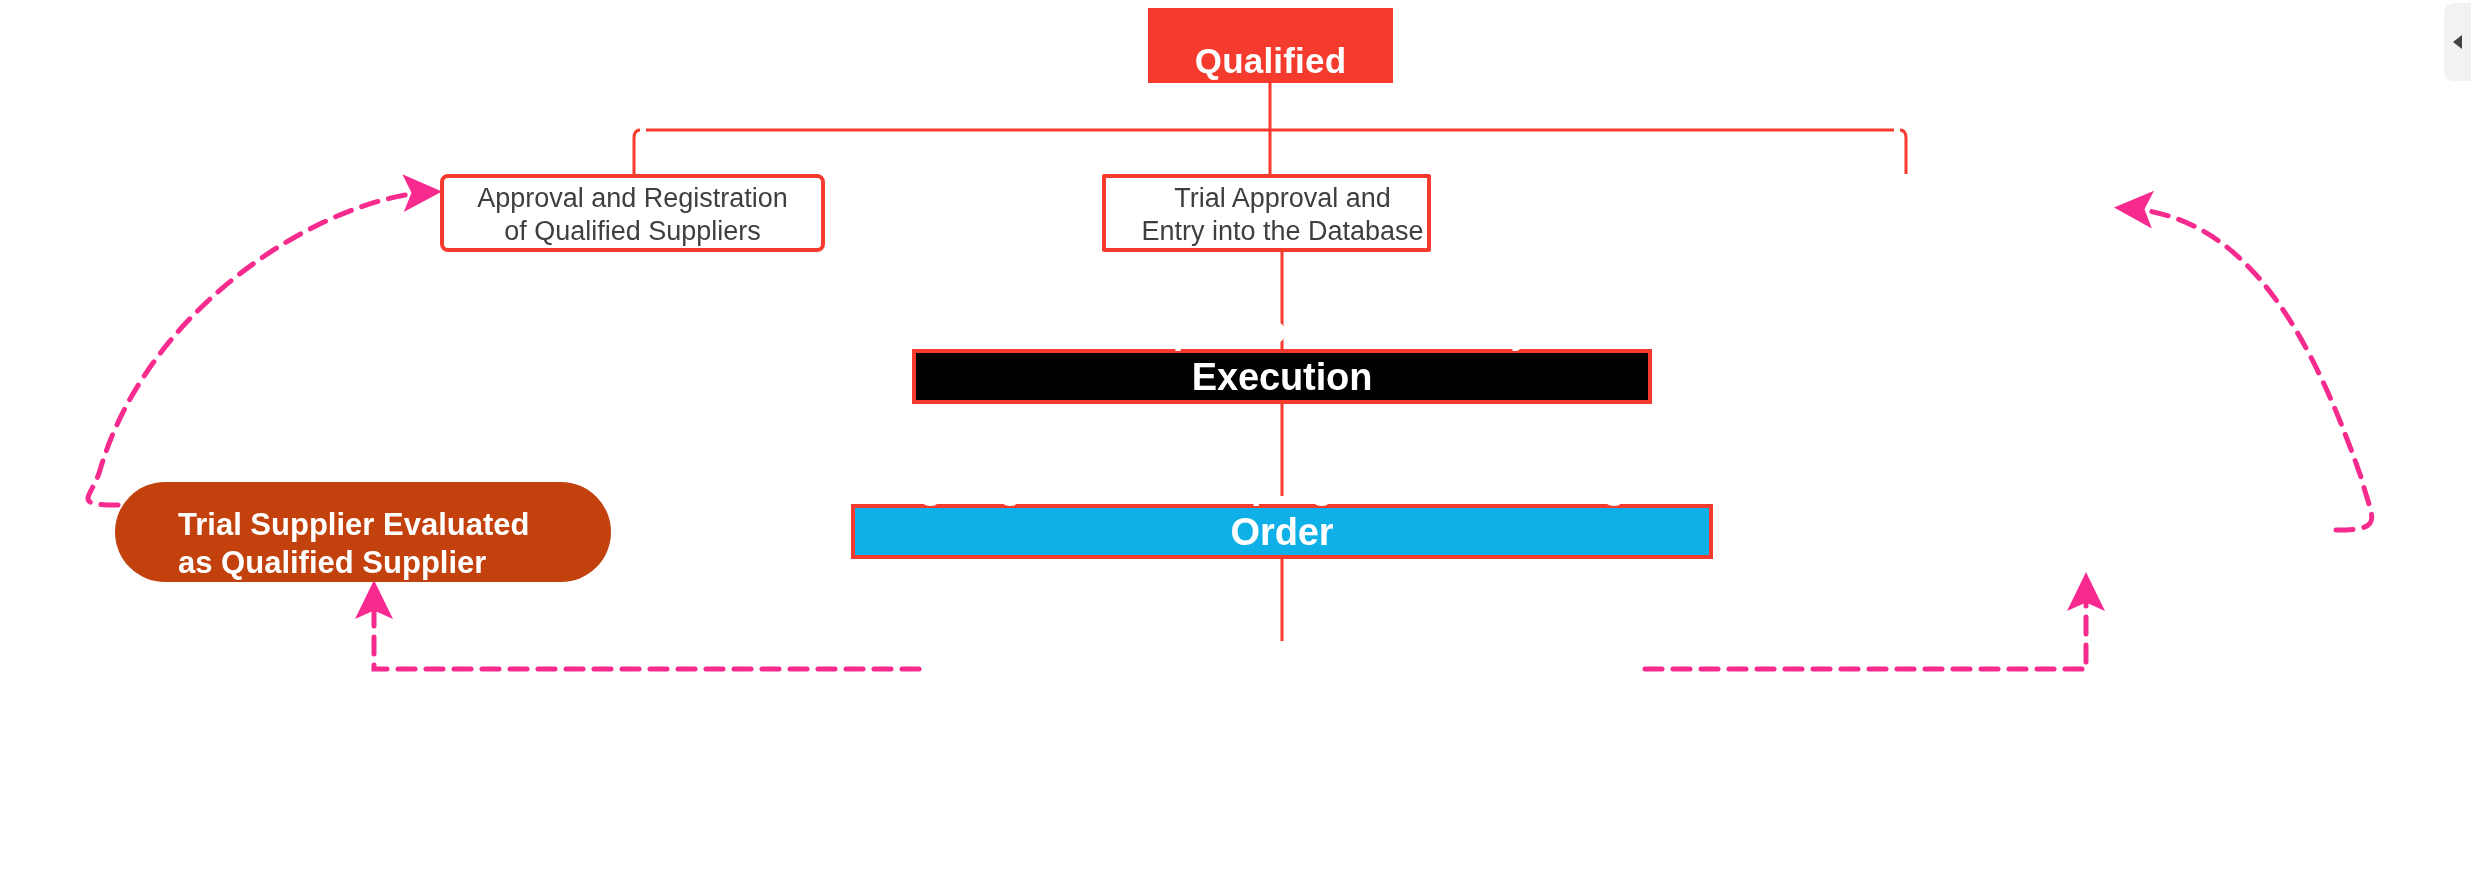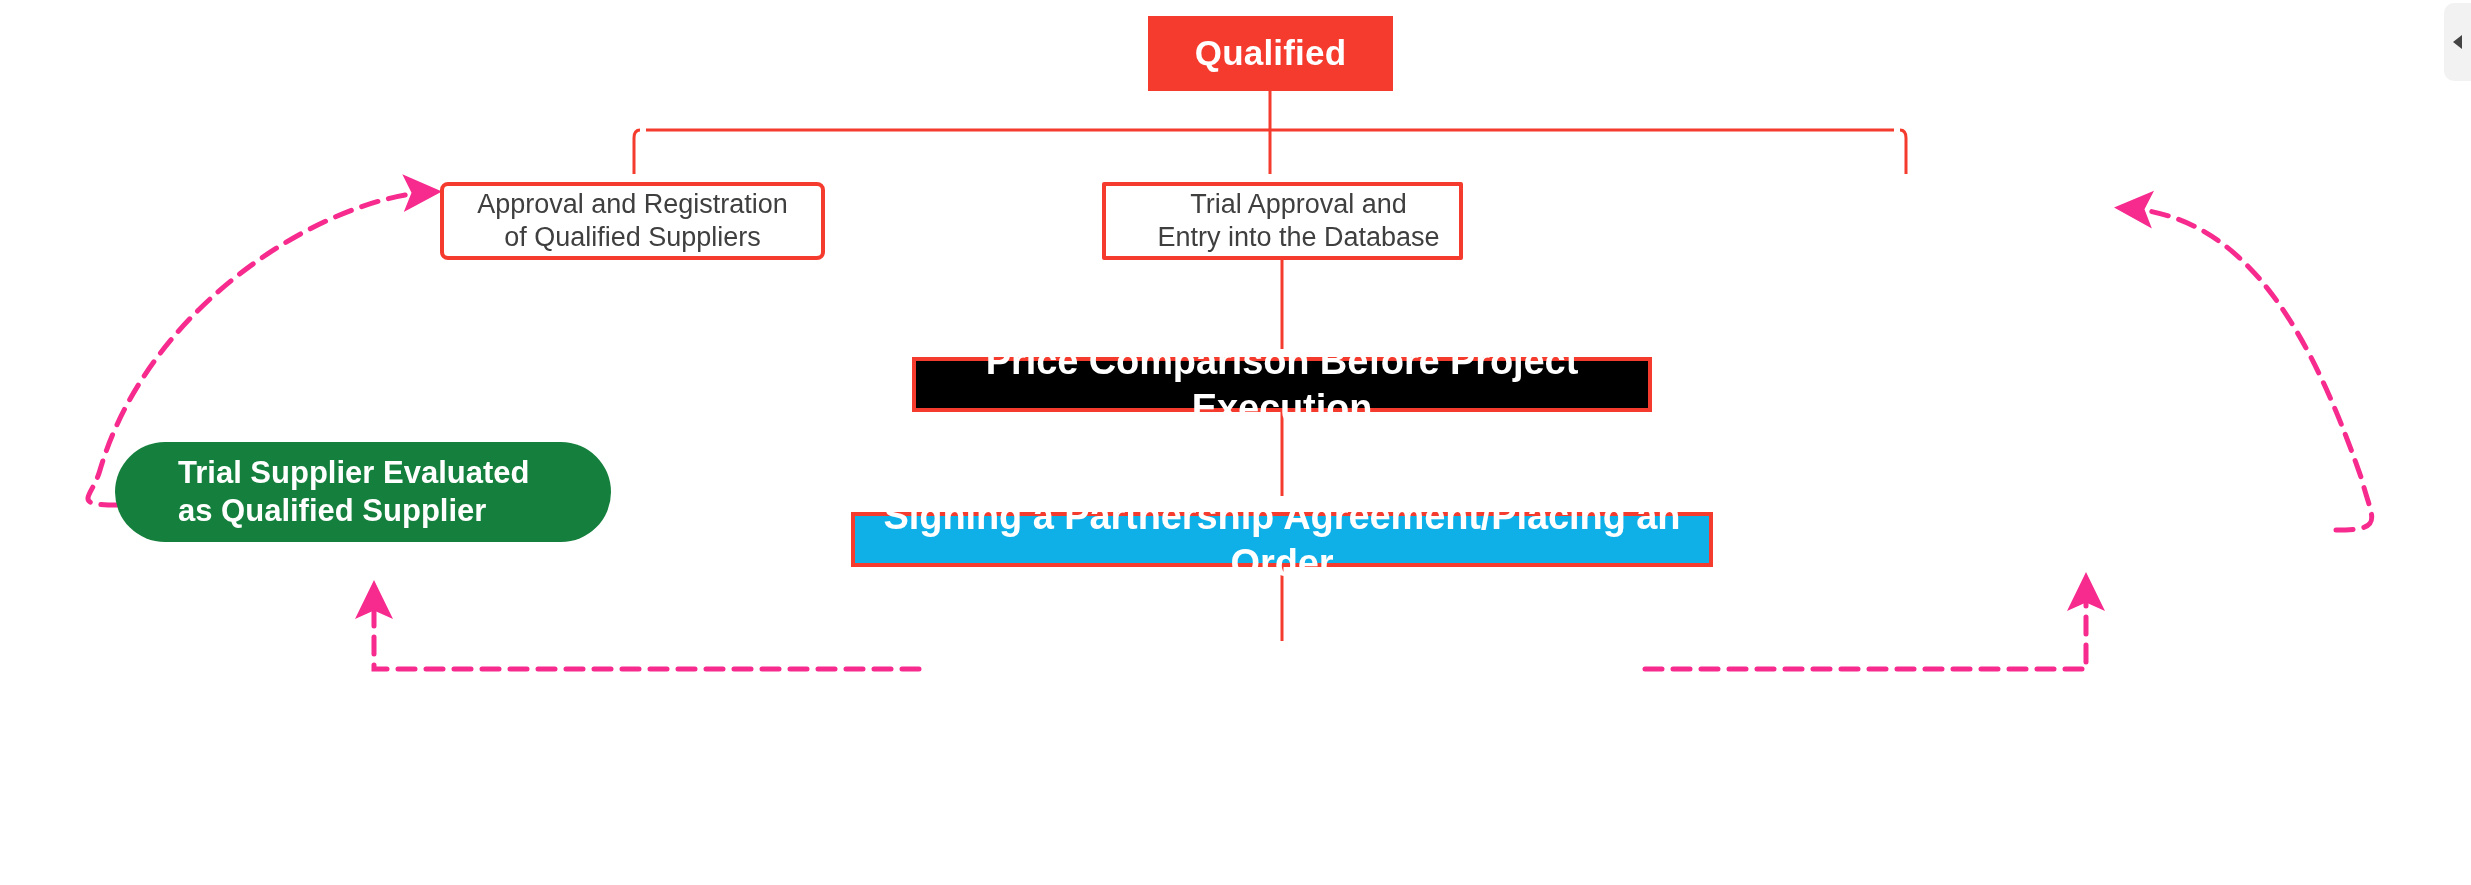--- a/index.html
+++ b/index.html
@@ -22,26 +22,25 @@
     left: 0;
     top: 0;
     width: 2471px;
     height: 885px;
     pointer-events: none;
   }
   .node {
     position: absolute;
     box-sizing: border-box;
     display: flex;
-    align-items: center;
+    align-items: flex-end;
     justify-content: center;
     text-align: center;
     line-height: 1.22;
     white-space: pre-line;
-    margin-top: 8px;
   }
 
   
   .n-root {
     left: 1148px;
     top: 8px;
     width: 245px;
     height: 75px;
     background: #f53b2e;
     color: #ffffff;
@@ -53,21 +52,21 @@
   
   .n-l2 {
     height: 78px;
     background: #ffffff;
     border: 4px solid #f53b2e;
     color: #3f3f3f;
     font-size: 27px;
     font-weight: normal;
   }
   .n-branch-a { left: 440px;  top: 174px; width: 385px; border-radius: 8px; }
-  .n-branch-b { left: 1102px; top: 174px; width: 361px; border-radius: 2px; padding-left: 32px; }
+  .n-branch-b { left: 1102px; top: 174px; width: 329px; border-radius: 2px; padding-left: 32px; }
   .n-branch-c { left: 1742px; top: 174px; width: 371px; border-radius: 2px; }
 
   
   .n-chain {
     border: 4px solid #f53b2e;
     color: #ffffff;
     font-weight: bold;
     font-size: 38px;
     letter-spacing: -0.1px;
   }
@@ -84,22 +83,22 @@
     background: #6e2ca8;
   }
 
   
   .n-pill {
     color: #ffffff;
     font-weight: bold;
     font-size: 31px;
   }
   .n-green {
-    left: 115px;  top: 434px; width: 496px; height: 100px;
-    background: #15803d;
+    left: 115px;  top: 482px; width: 496px; height: 100px;
+    background: #c2410c;
     border-radius: 50px;
     justify-content: flex-start;
     text-align: left;
     padding-left: 63px;
   }
   .n-dark {
     left: 1842px; top: 487px; width: 490px; height: 78px;
     background: #333333;
     border-radius: 40px;
     justify-content: center;

